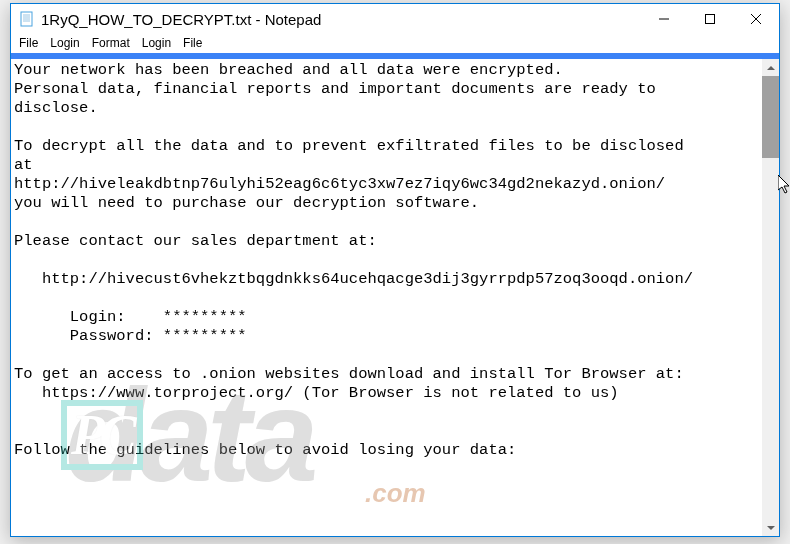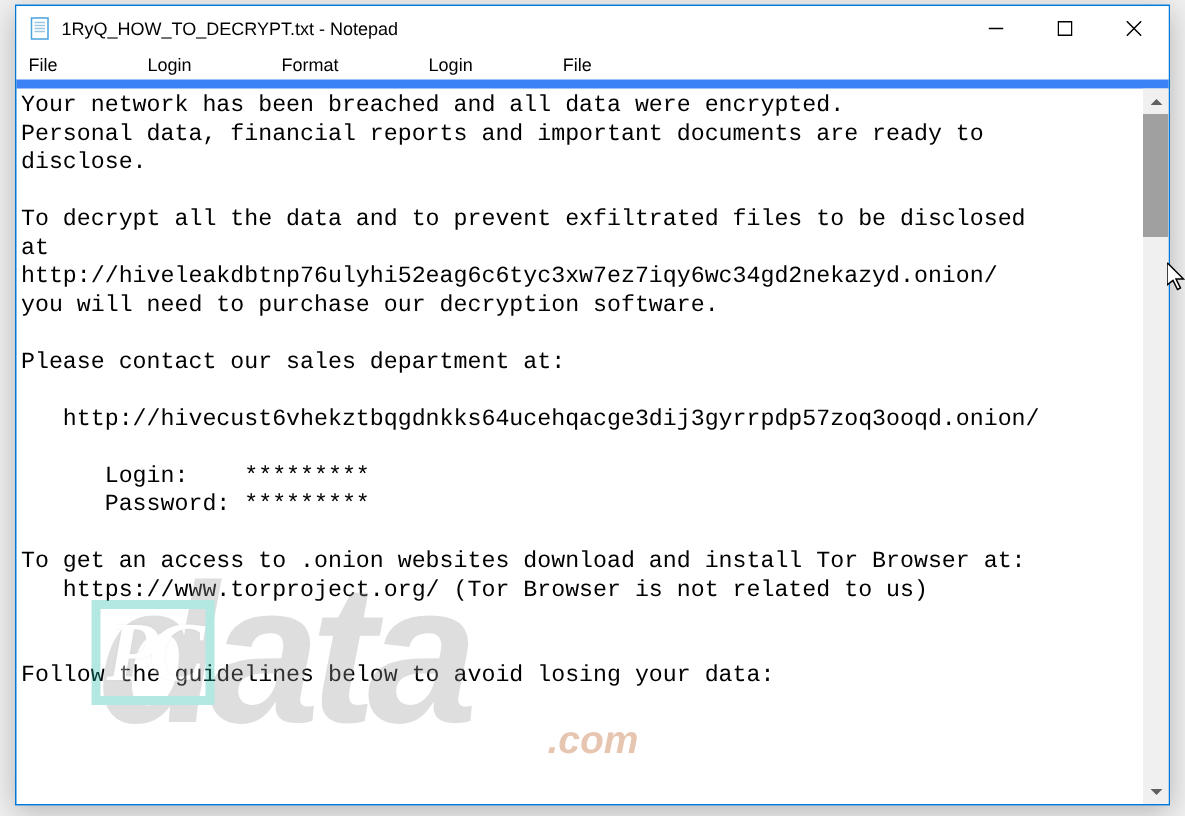--- a/index.html
+++ b/index.html
@@ -31,21 +31,21 @@
     padding-left: 8px;
   }
   .app-icon {
     width: 16px; height: 16px;
     margin-right: 6px;
     position: relative;
     display: inline-block;
   }
   .app-icon svg { display: block; }
   .title-text {
-    font-size: 12px;
+    font-size: 15px;
     color: #000;
     flex: 1;
   }
   .win-controls { display: flex; height: 100%; }
   .win-btn {
     width: 46px;
     display: flex;
     align-items: center;
     justify-content: center;
     color: #000;
@@ -53,21 +53,20 @@
     font-size: 13px;
   }
   .win-btn svg { pointer-events: none; }
   .menubar {
     height: 19px;
     display: flex;
     align-items: center;
     padding: 0 2px;
     font-size: 12px;
     background: #fff;
-    gap: 48px;
   }
   .menu-item { padding: 1px 6px 2px 6px; }
   .content-wrap {
     flex: 1;
     display: flex;
     overflow: hidden;
     border-top: 6px solid #3b82f6;
   }
   .text-area {
     flex: 1;

